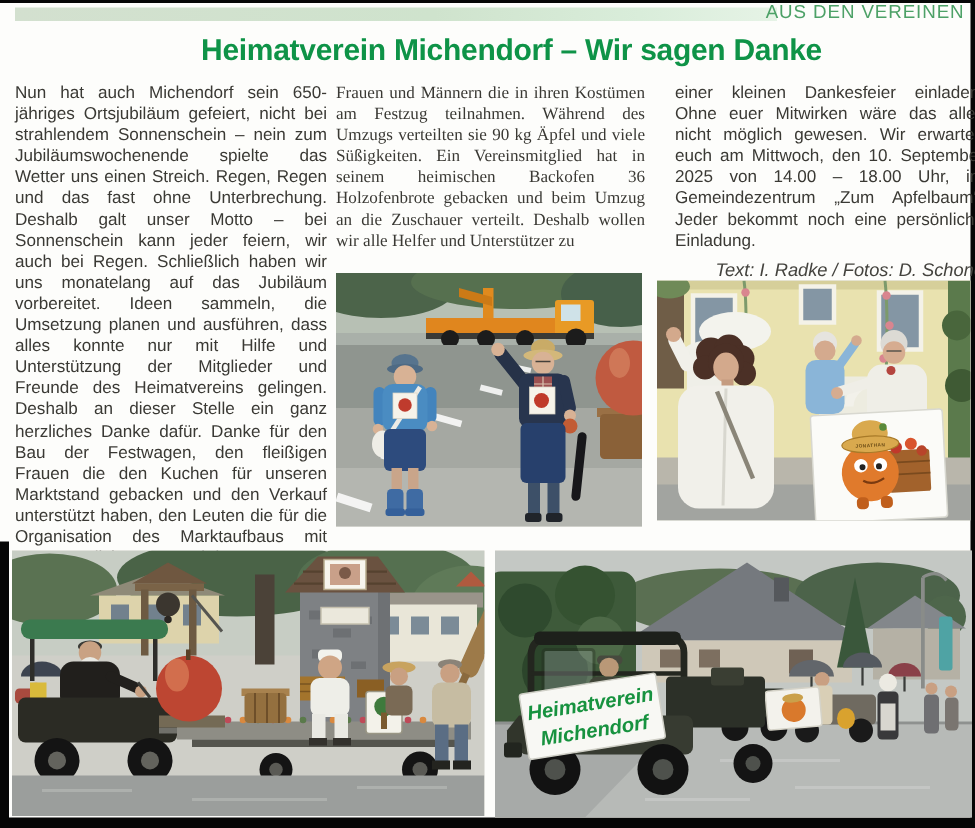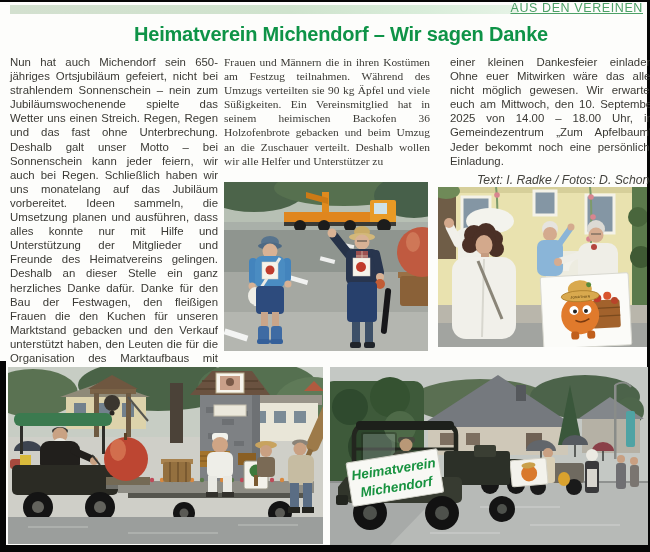--- a/index.html
+++ b/index.html
@@ -13,21 +13,21 @@
   .frame-right{right:0;top:0;width:3px;height:552px;}
   .frame-bottom{left:0;bottom:0;width:650px;height:7px;}
   .frame-left{left:0;top:361px;width:6px;height:191px;}
 
   .header-bar{
     position:absolute;left:10px;top:5px;width:508px;height:9px;
     background:linear-gradient(90deg,#d3e0cf 0%,#cfe3cd 55%,#d9edda 82%,#e6f3e6 100%);
   }
   .section-label{
     position:absolute;top:1px;right:7px;
-    font-size:12.5px;letter-spacing:.6px;color:#4da167;text-decoration:underline;
+    font-size:12.5px;letter-spacing:.6px;color:#4da167;
   }
   .title{
     position:absolute;left:16px;top:23px;width:100%;margin:0;
     text-align:center;font-size:20px;font-weight:bold;color:#0e9347;
     letter-spacing:-.2px;
   }
   .col{
     position:absolute;top:55px;
     font-size:11.4px;line-height:14.1px;color:#3a3934;
     text-align:justify;

